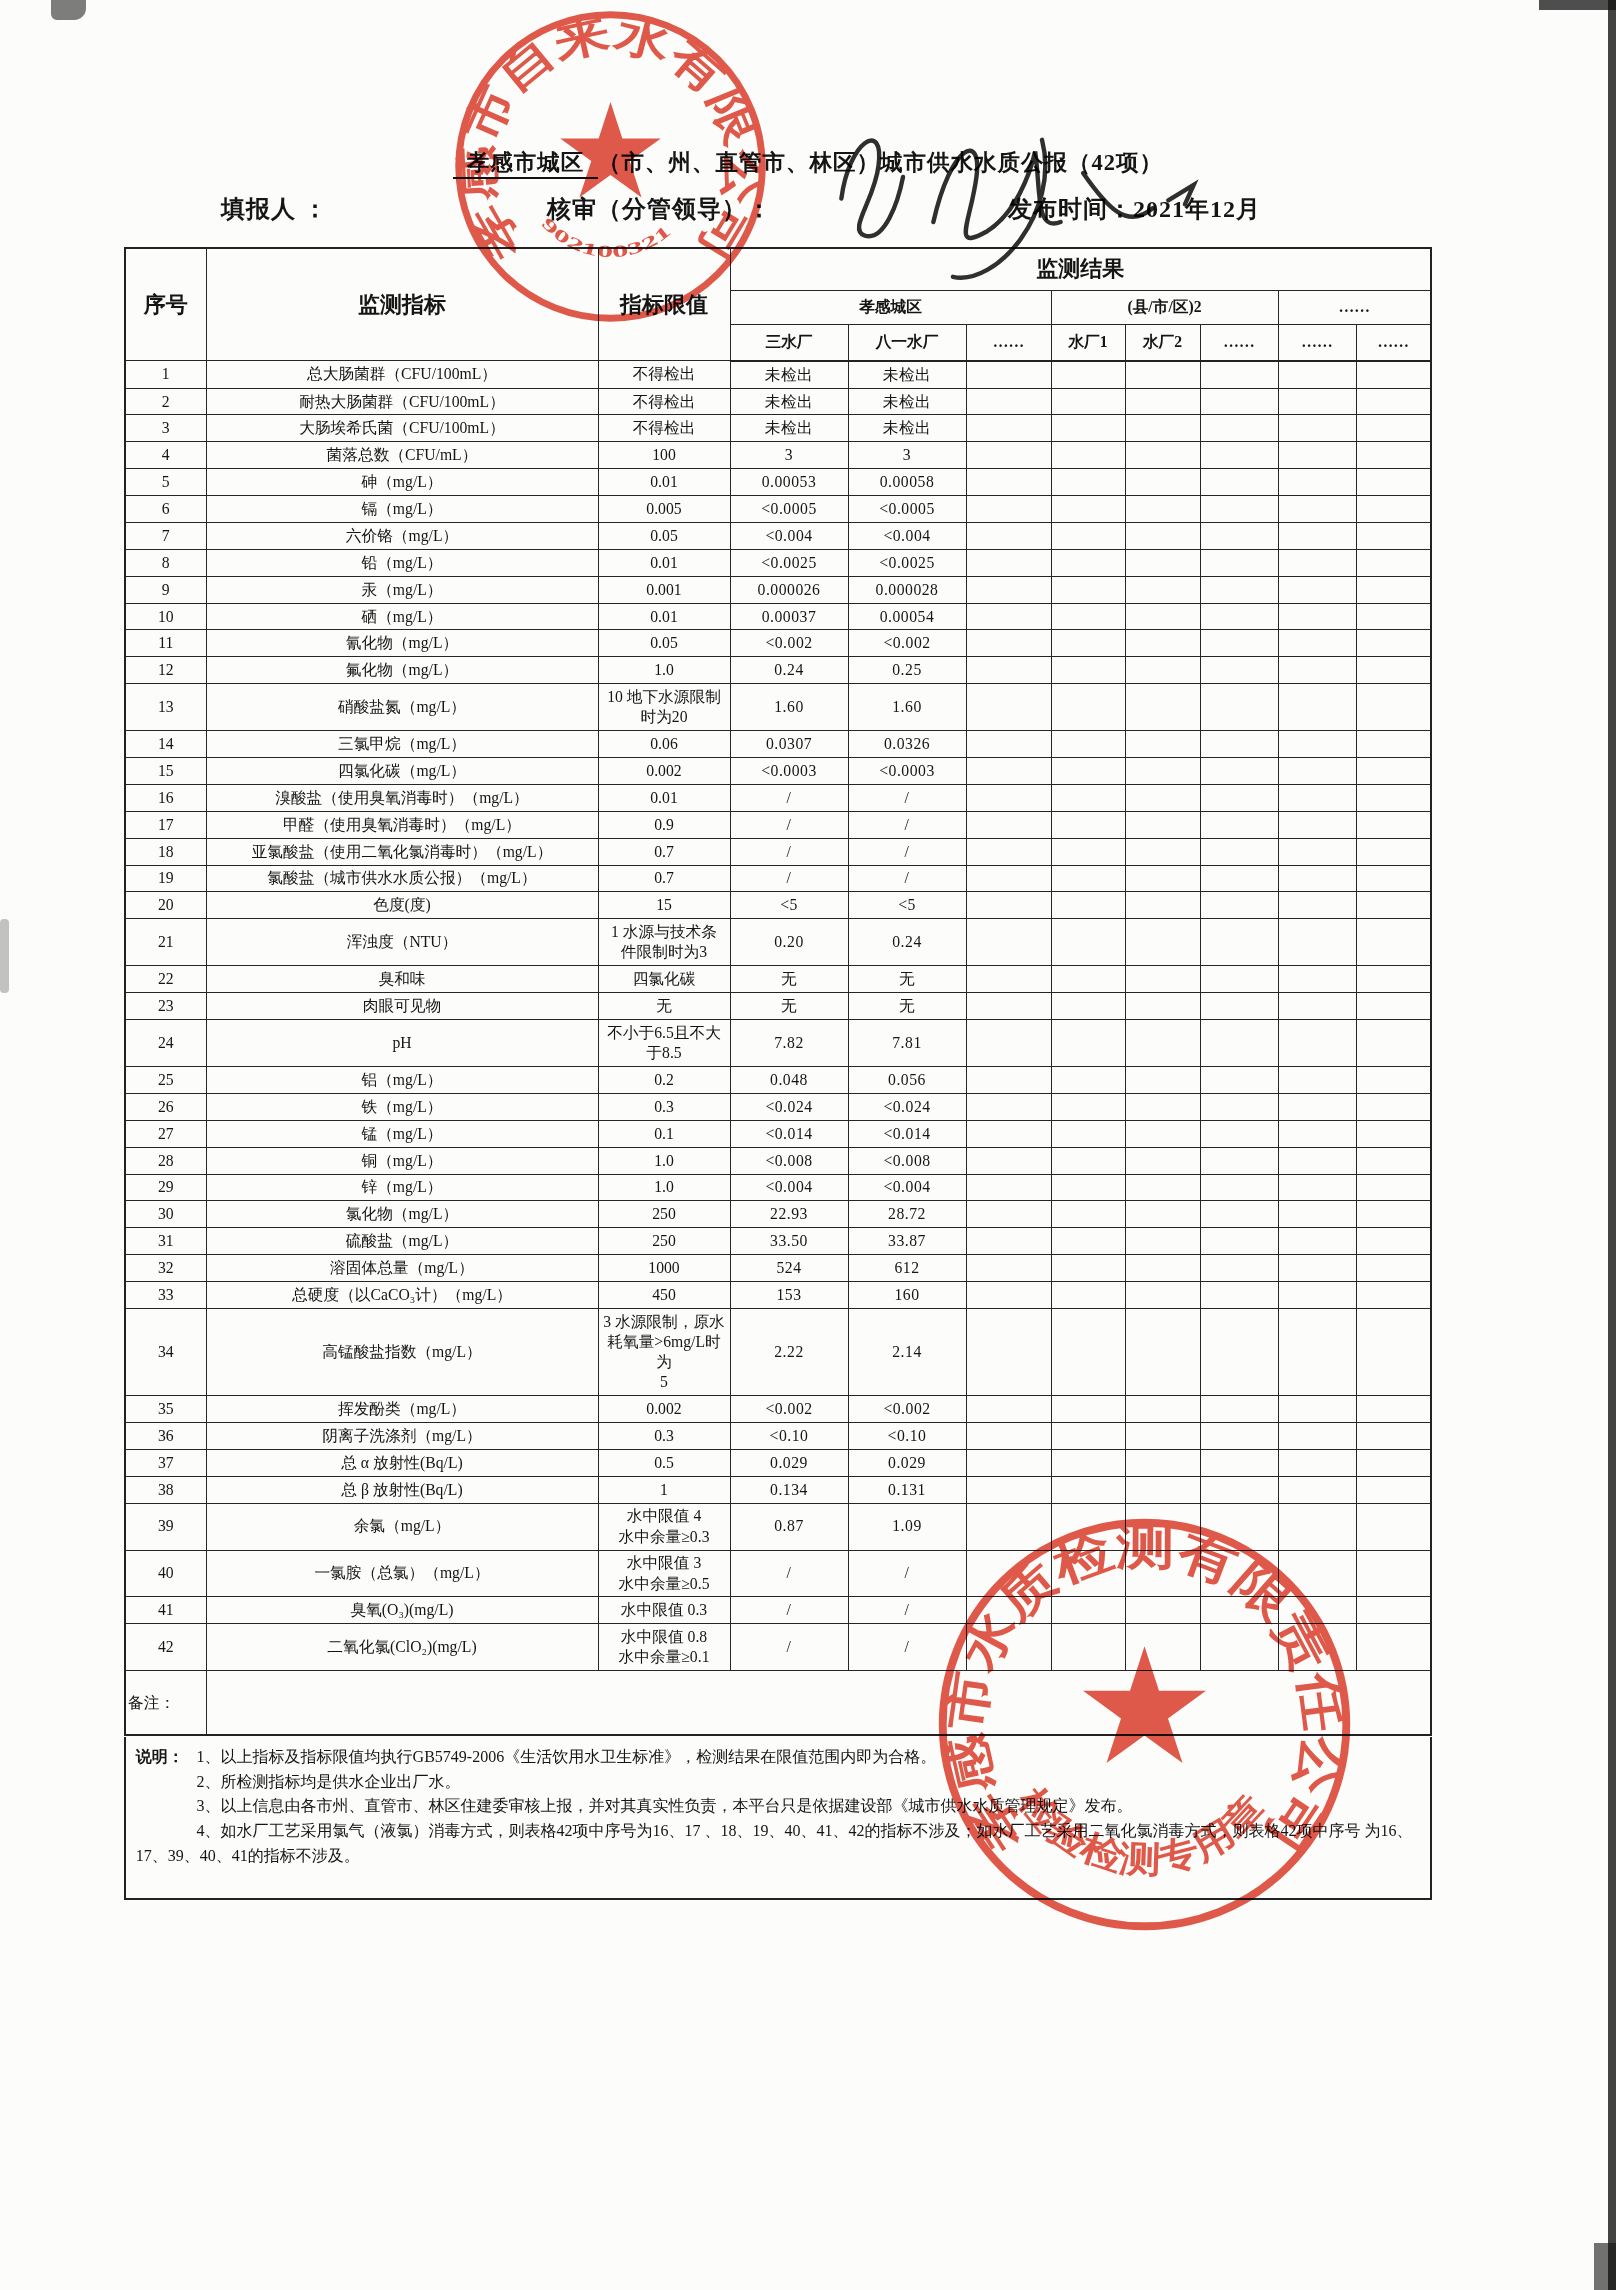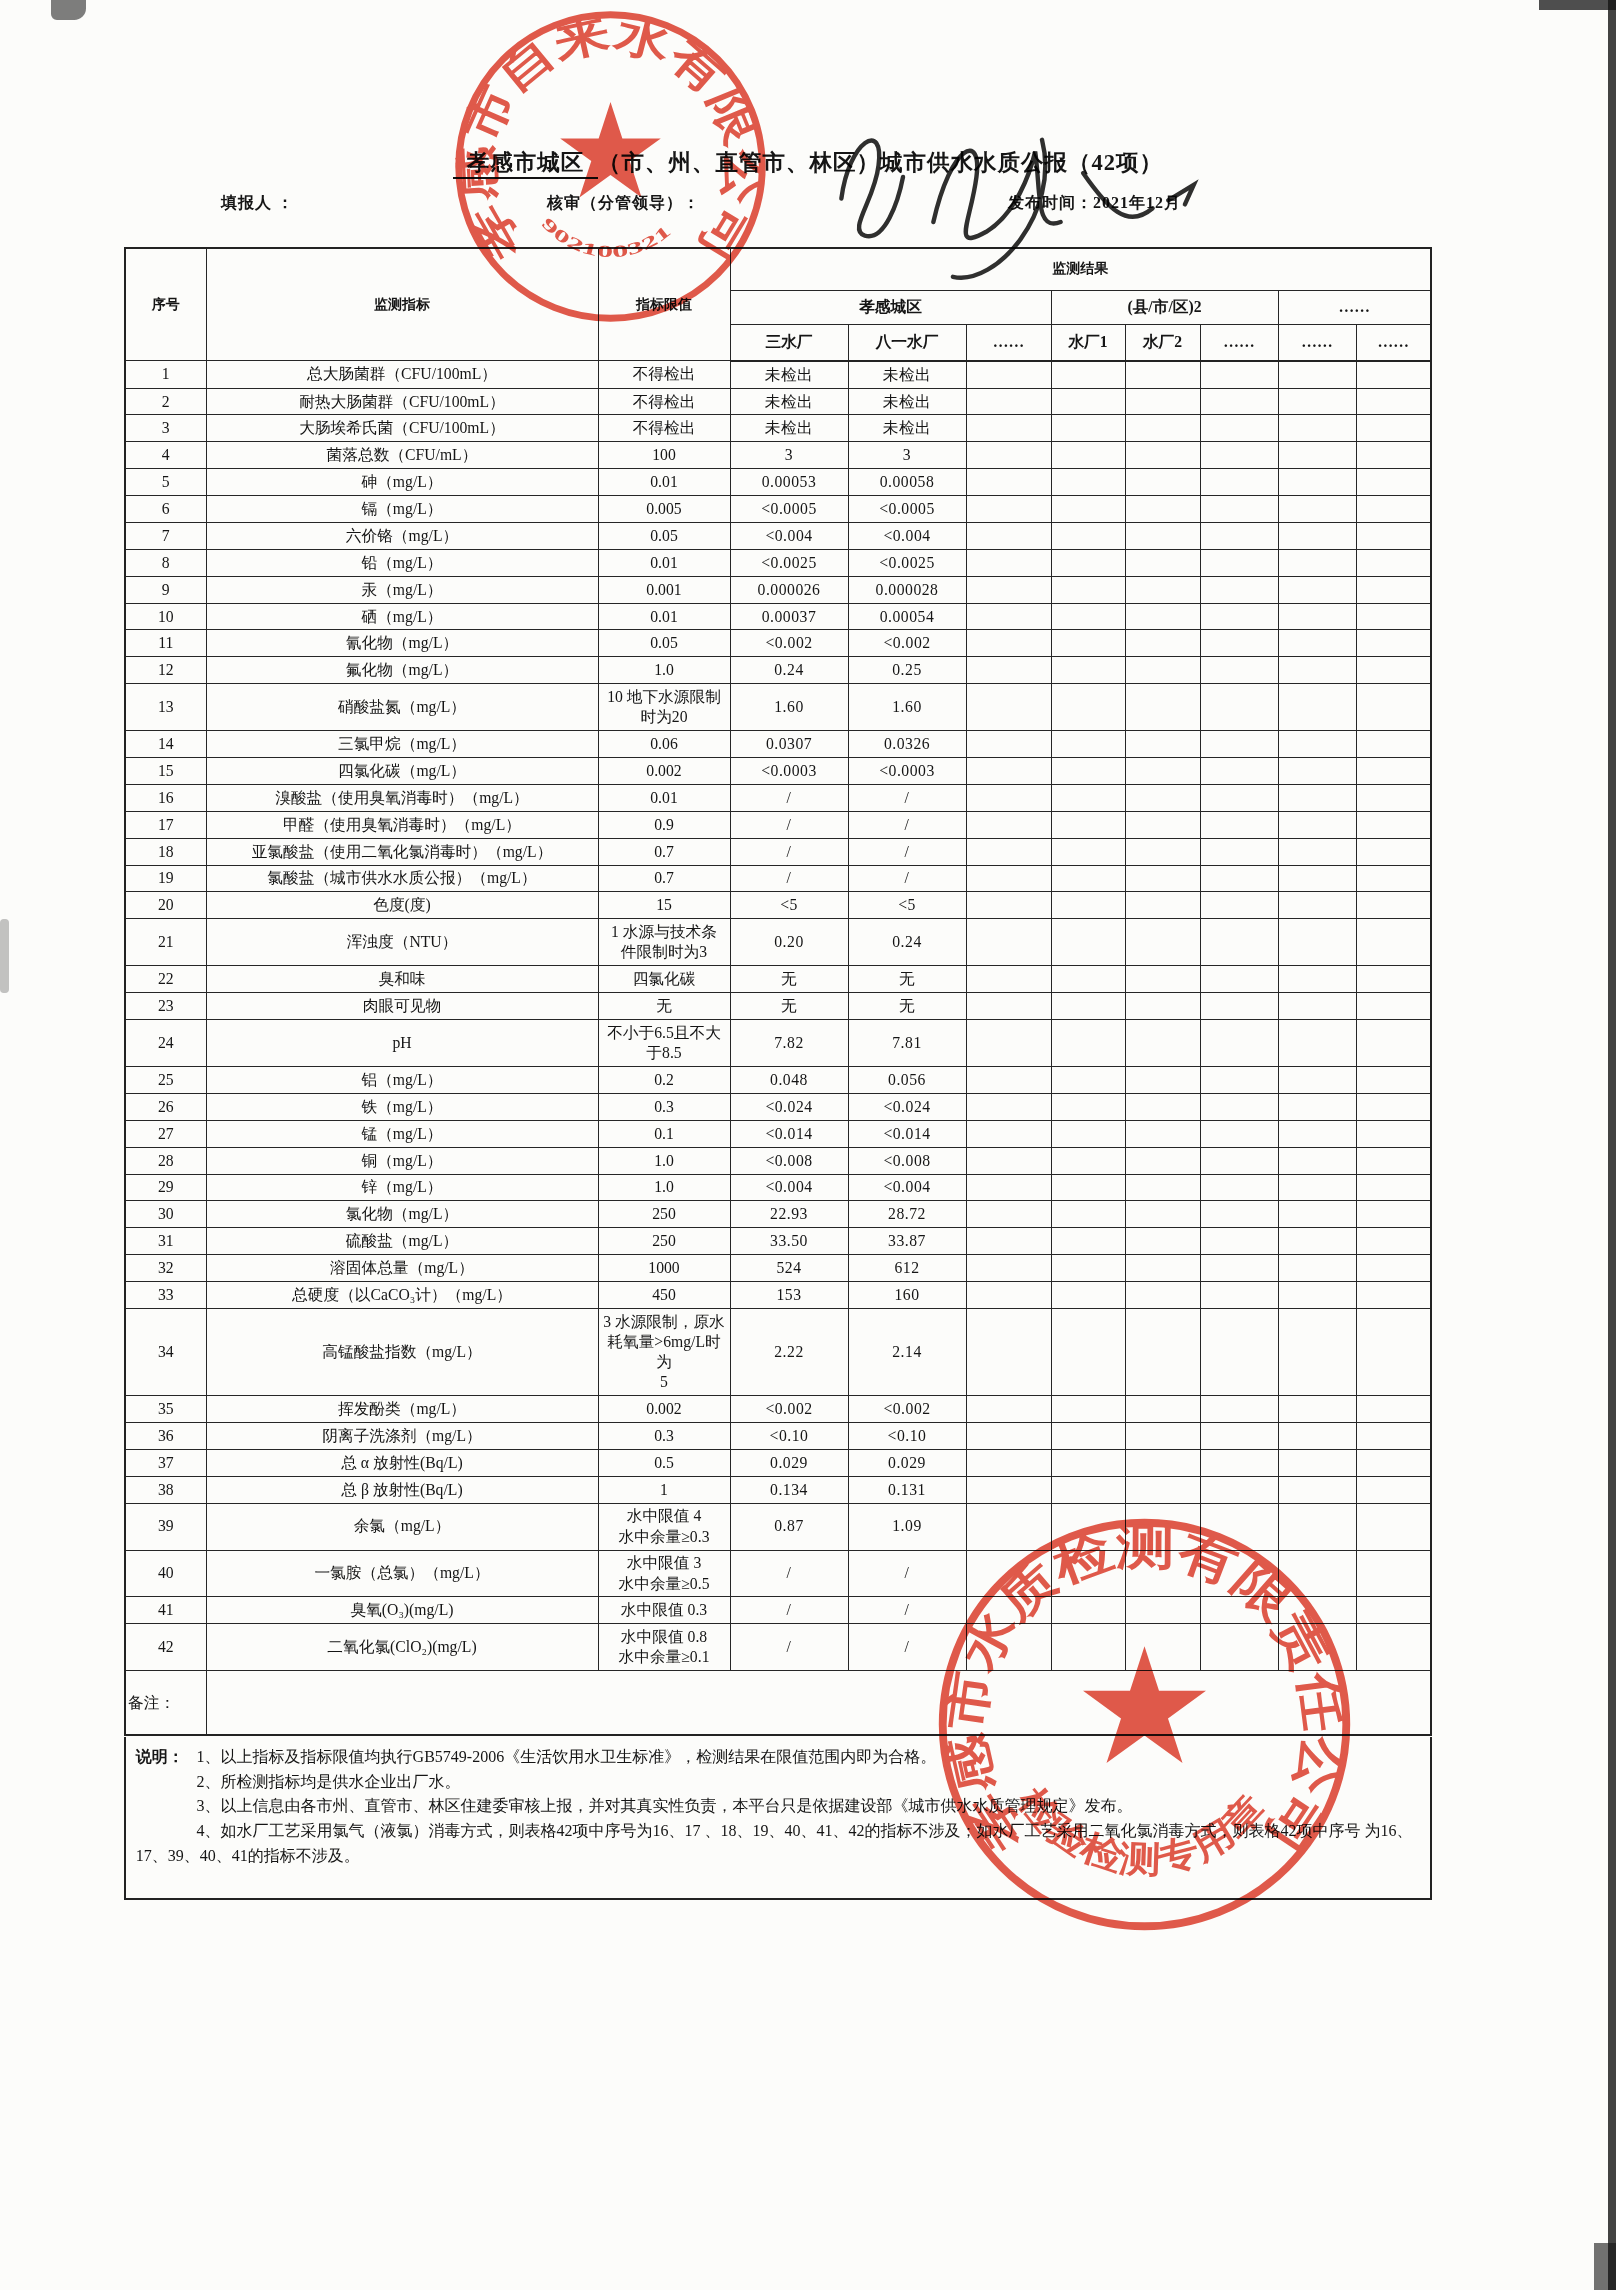--- a/index.html
+++ b/index.html
@@ -9,30 +9,30 @@
   .artifact{position:absolute;background:#141414;}
   .art-right-strip{left:1608px;top:0;width:7.8px;height:2291px;opacity:.8;}
   .art-top-right{left:1539px;top:0;width:77px;height:9.8px;opacity:.75;}
   .art-top-left{left:51px;top:0;width:35px;height:19.6px;opacity:.55;border-radius:0 0 11.8px 5.9px;}
   .art-left-smudge{left:0;top:919px;width:8.8px;height:74px;opacity:.25;border-radius:3.9px;}
   .art-bottom-right{left:1594px;top:2243px;width:22.5px;height:48px;opacity:.6;}
 
   .title{position:absolute;left:0;top:147px;width:100%;text-align:center;
          font-size:22.5px;font-weight:bold;letter-spacing:1px;}
   .title .region{border-bottom:2.2px solid #111;padding:0 13.7px 2px 13.7px;}
-  .meta{position:absolute;top:193px;font-size:16px;font-weight:600;letter-spacing:1px;}
+  .meta{position:absolute;top:193px;font-size:24px;font-weight:600;letter-spacing:1px;}
   .meta.filler{left:221px;} .meta.reviewer{left:547px;} .meta.publish{left:1008px;}
 
   table.report{position:absolute;left:124px;top:247px;width:1308px;border-collapse:collapse;
                table-layout:fixed;}
   table.report th,table.report td{border:1.6px solid #262626;padding:2.9px 2px;
                font-size:15.7px;line-height:1.28;text-align:center;vertical-align:middle;
                overflow:hidden;}
   table.report{border:2.5px solid #222;}
-  tr.head-r1 th{font-size:14px;font-weight:600;}
+  tr.head-r1 th{font-size:22px;font-weight:600;}
   tr.head-r1 th.h-tall{height:98px;}
   tr.head-r1 th.h-result{height:35px;}
   tr.head-r2 th{height:27.4px;font-weight:600;}
   tr.head-r3 th{height:29px;font-weight:600;border-bottom:2.5px solid #222;}
   td.c-no{font-size:15.7px;}
   td.c-name{text-align:left;padding-left:8.8px;font-size:16px;}
   td.c-limit{white-space:pre-line;font-size:15.7px;margin-left:17px;}
   td.c-val{font-size:15px;letter-spacing:0.5px;}
   tr.remark-row td{height:57px;text-align:left;vertical-align:middle;}
   tr.remark-row td.c-name{border-left:1.6px solid #262626;}

